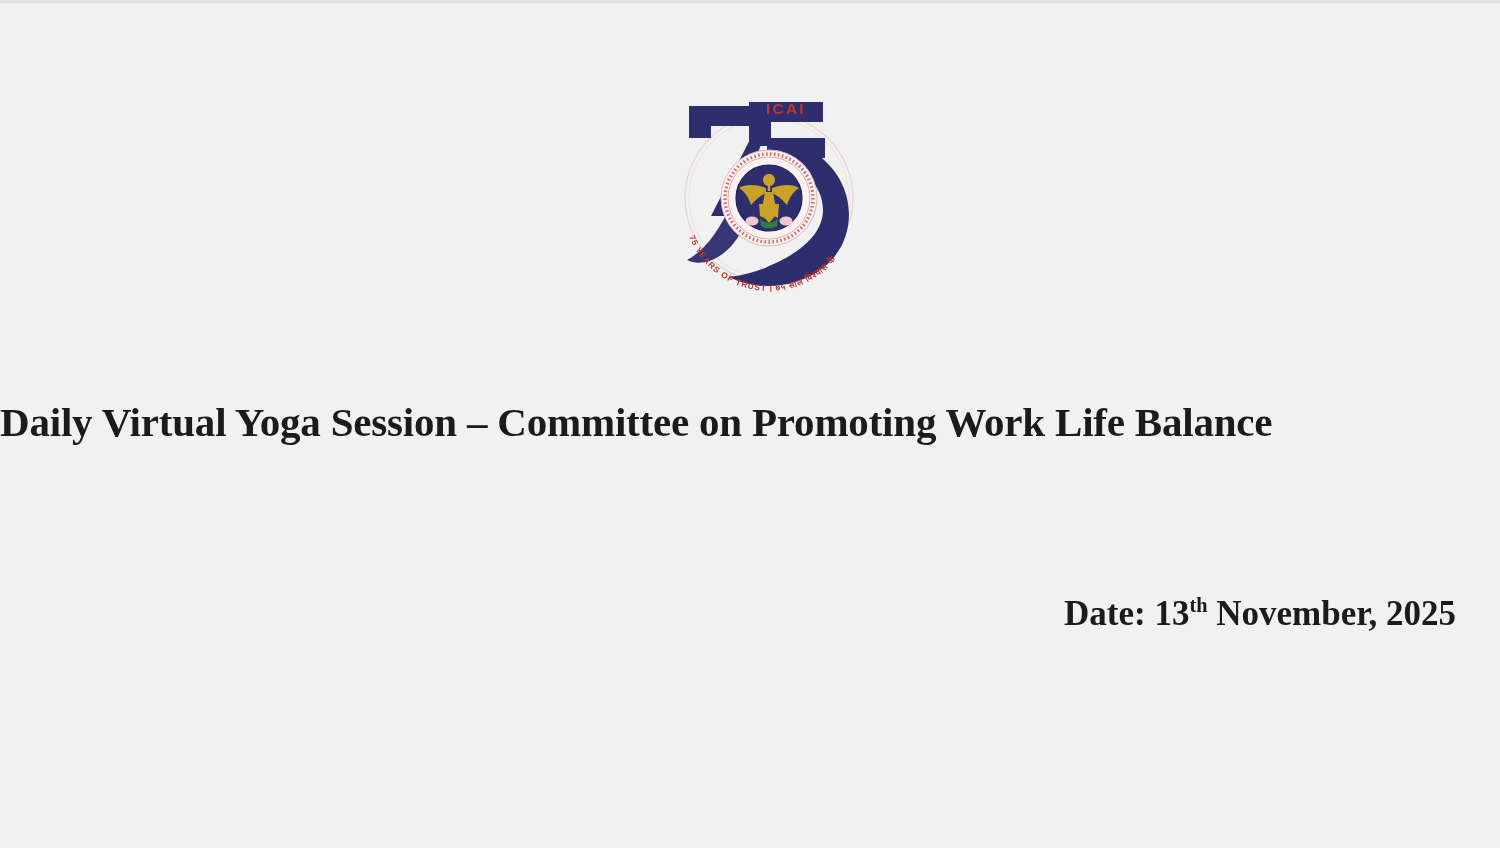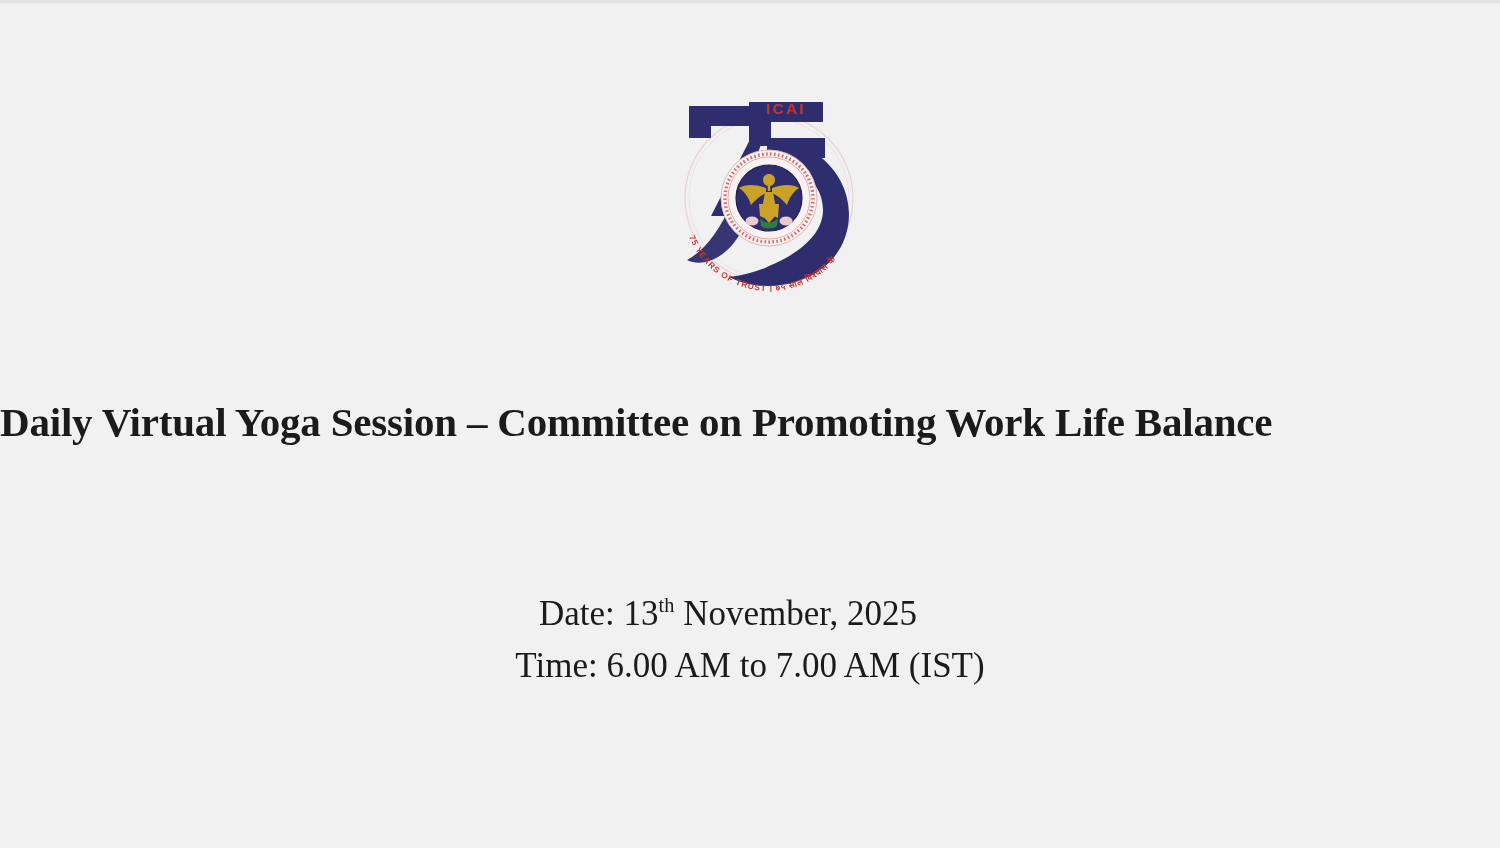--- a/index.html
+++ b/index.html
@@ -58,23 +58,24 @@
     position: absolute;
     left: 0;
     top: 588px;
     width: 1500px;
     text-align: center;
     color: #1b1b1b;
     font-family: "Liberation Serif", "DejaVu Serif", serif;
   }
   .meta-line {
     font-size: 35px;
-    font-weight: normal;
+    font-weight: bold;
     line-height: 52px;
     white-space: nowrap;
+    text-align: right;
   }
   .meta-line .sup {
     font-size: 0.58em;
     vertical-align: super;
     line-height: 0;
   }
   .meta-line-date { padding-right: 44px; }
   .meta-line-time { padding-right: 0px; }
 </style>
 </head>
@@ -151,19 +152,15 @@
   </div>
 
   <div class="title">Daily Virtual Yoga Session – Committee on Promoting Work Life Balance</div>
 
   <div class="meta">
     <div class="meta-line meta-line-date">
       <span>Date:</span>
       <span>13</span><span class="sup">th</span>
       <span>November, 2025</span>
     </div>
-    <div class="meta-line meta-line-time">
-      <span>Time:</span>
-      <span>6.00 AM to 7.00 AM (IST)</span>
-    </div>
   </div>
 
 </div>
 
 </body></html>

